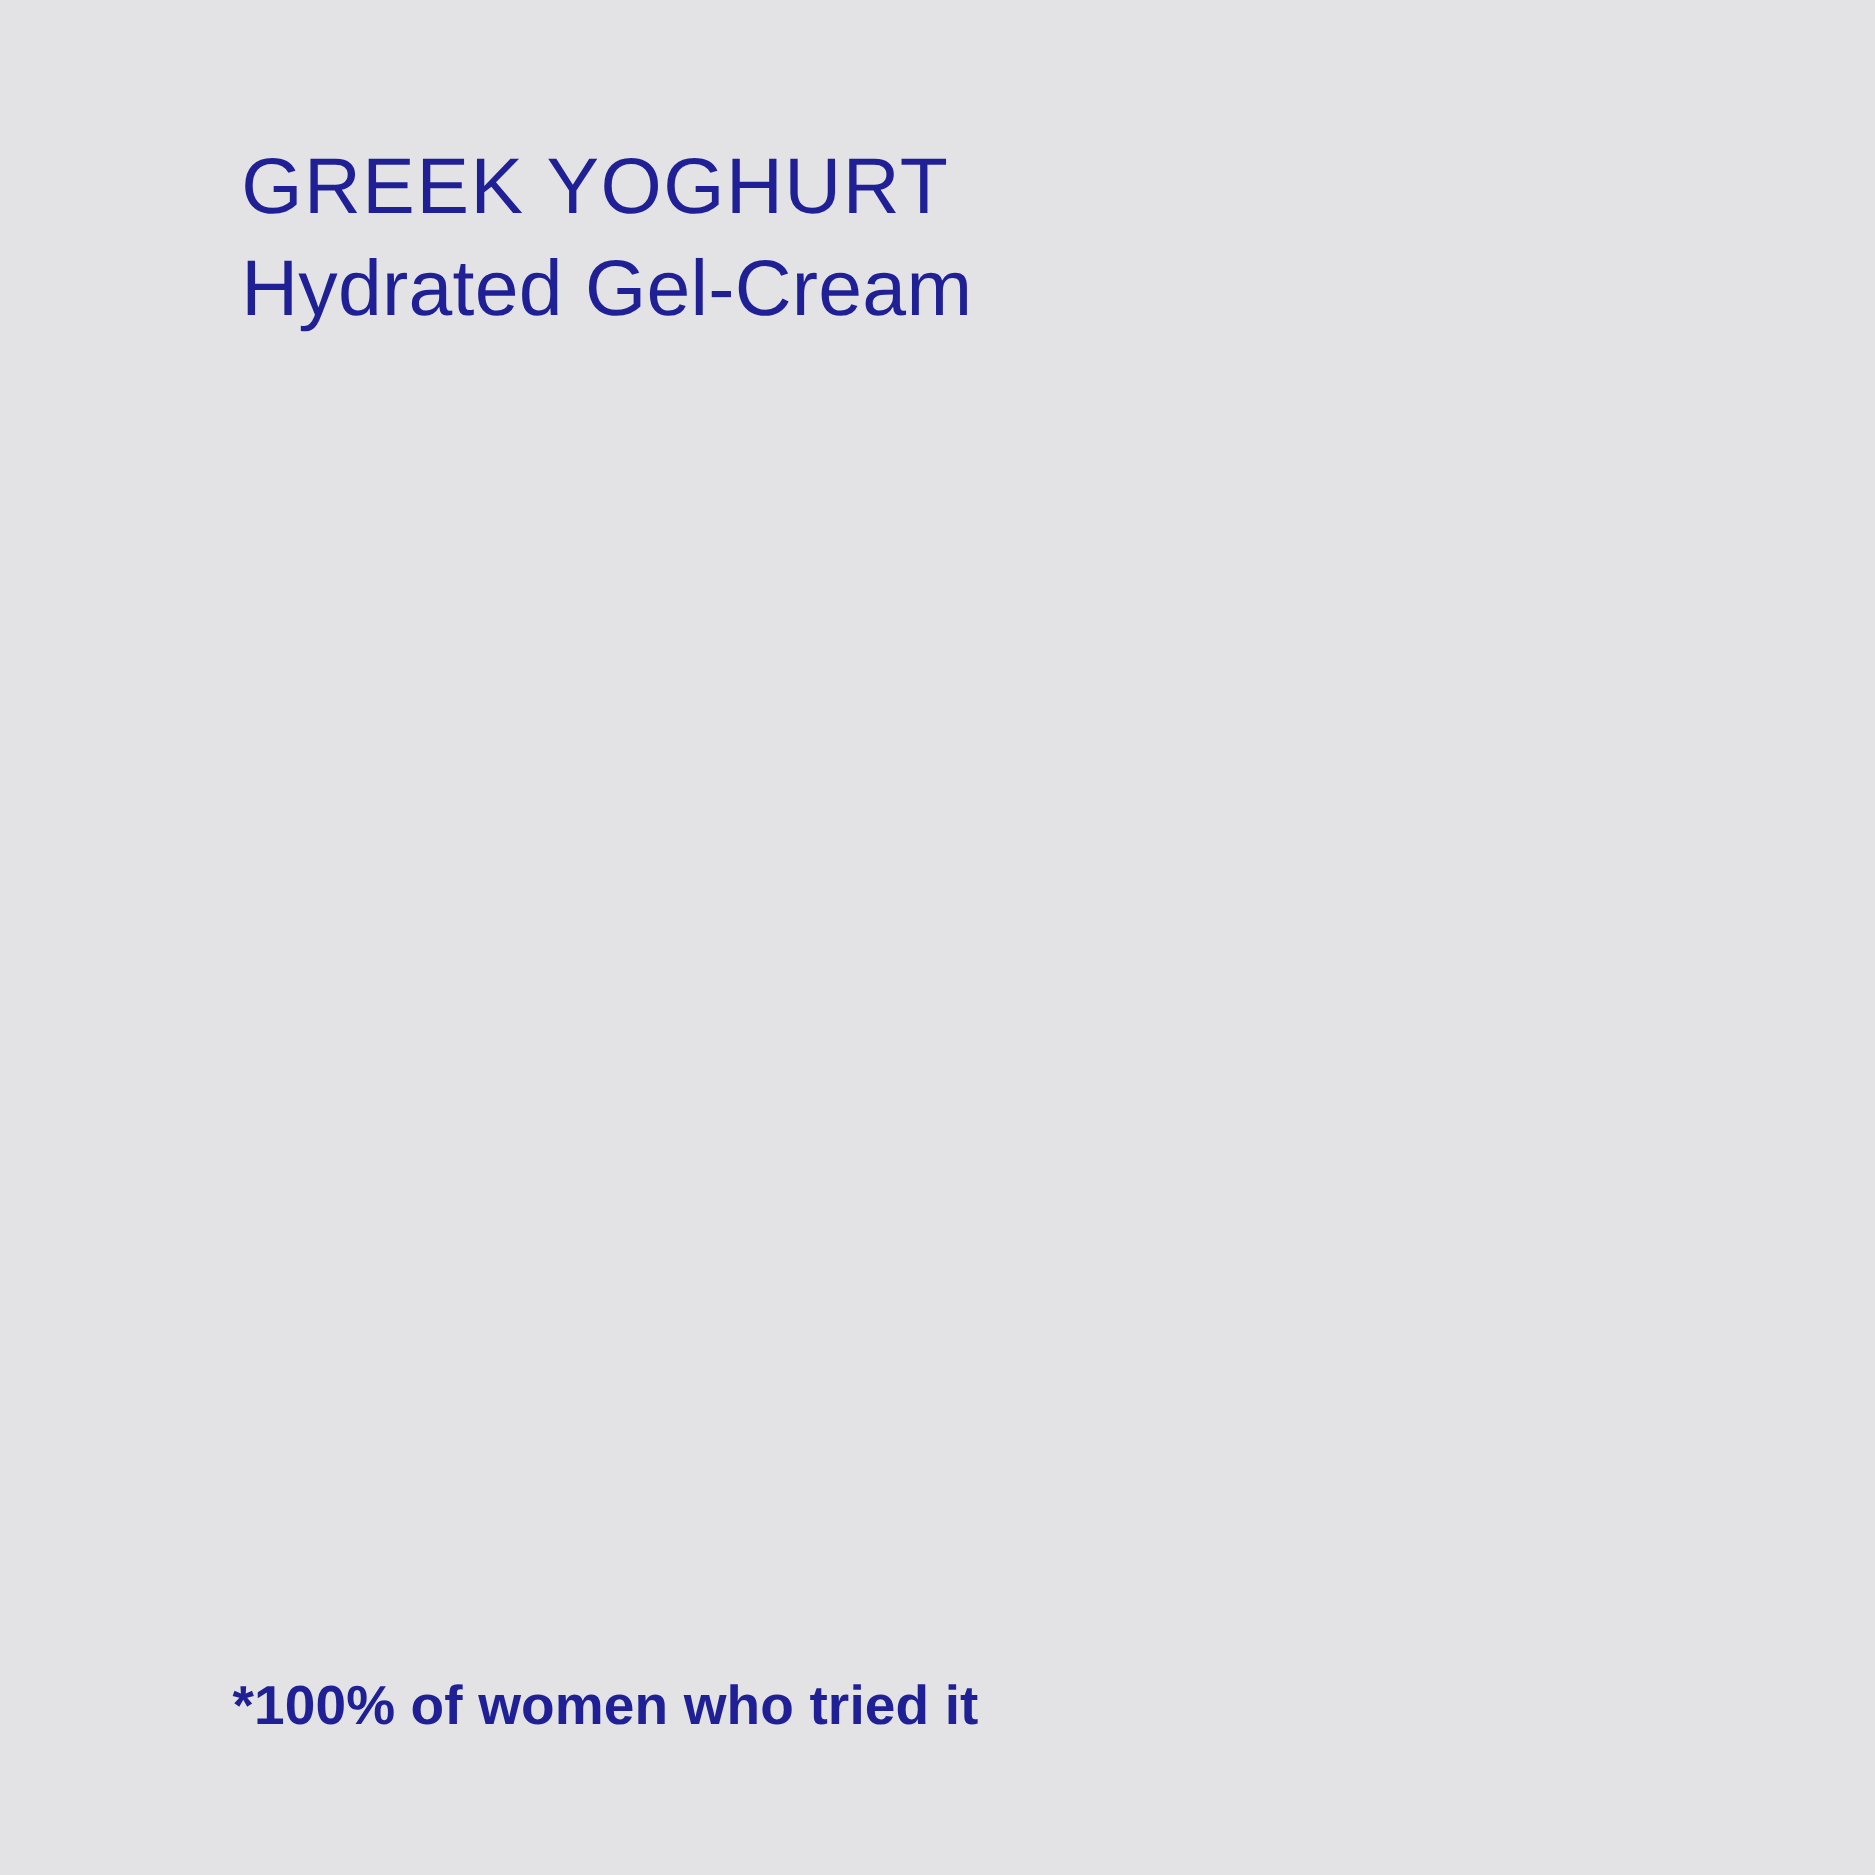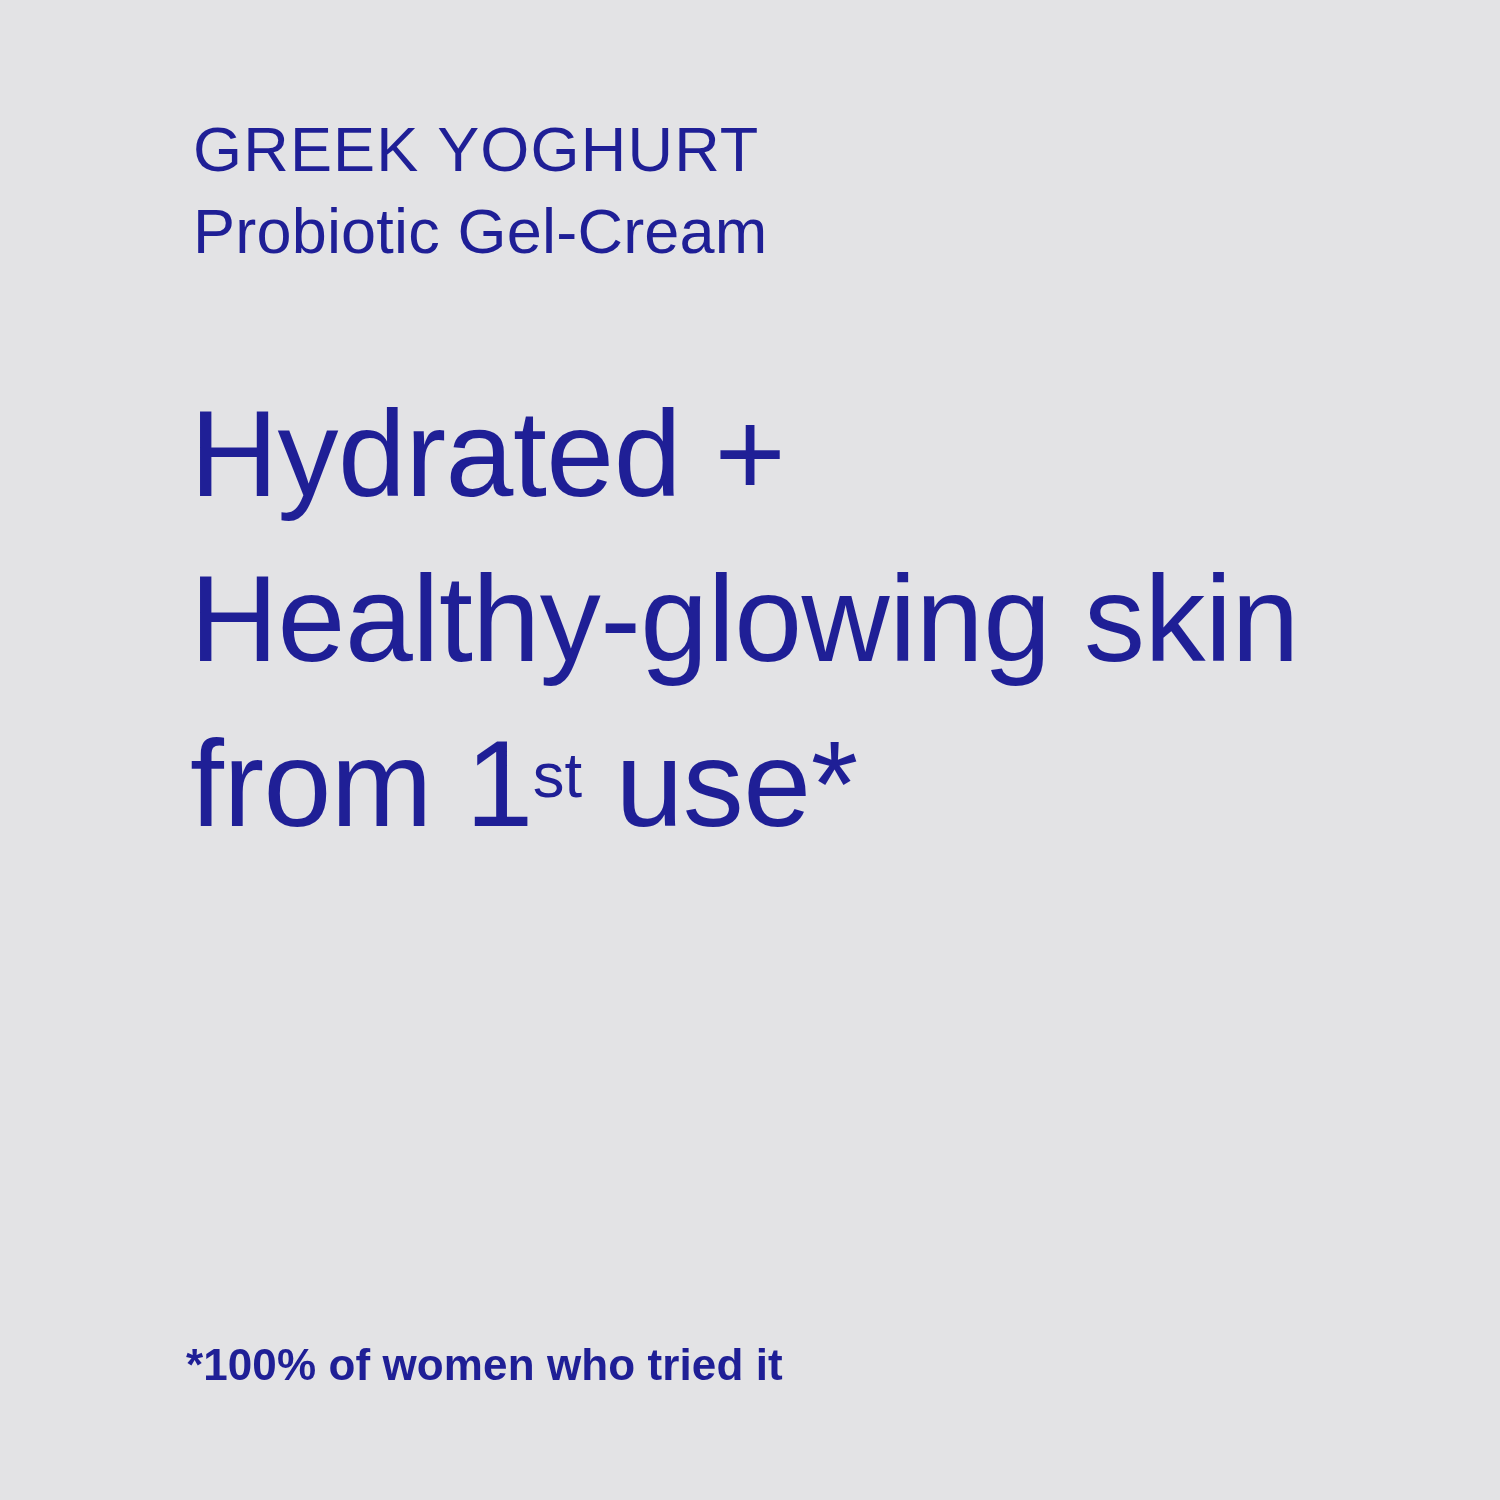--- a/index.html
+++ b/index.html
@@ -85,24 +85,19 @@
     white-space: nowrap;
   }
 </style>
 </head>
 <body>
 
 <div class="poster">
 
   <div class="brand-block">
     <div class="brand-line eyebrow">GREEK YOGHURT</div>
-    <div class="brand-line product">Probiotic Gel-Cream</div>
+    <div class="brand-line product">Hydrated Gel-Cream</div>
   </div>
 
-  <div class="headline">
-    <span class="headline-line">Hydrated +</span>
-    <span class="headline-line">Healthy-glowing skin</span>
-    <span class="headline-line"><span>from 1</span><span class="ordinal-sup">st</span><span> use</span><span class="asterisk">*</span></span>
-  </div>
 
   <div class="footnote">*100% of women who tried it</div>
 
 </div>
 
 </body></html>

